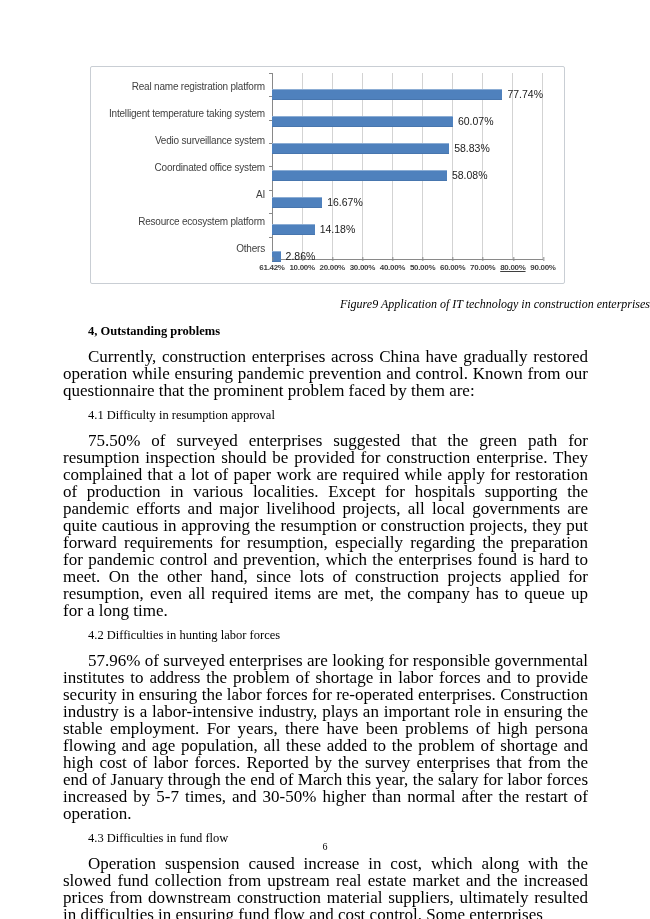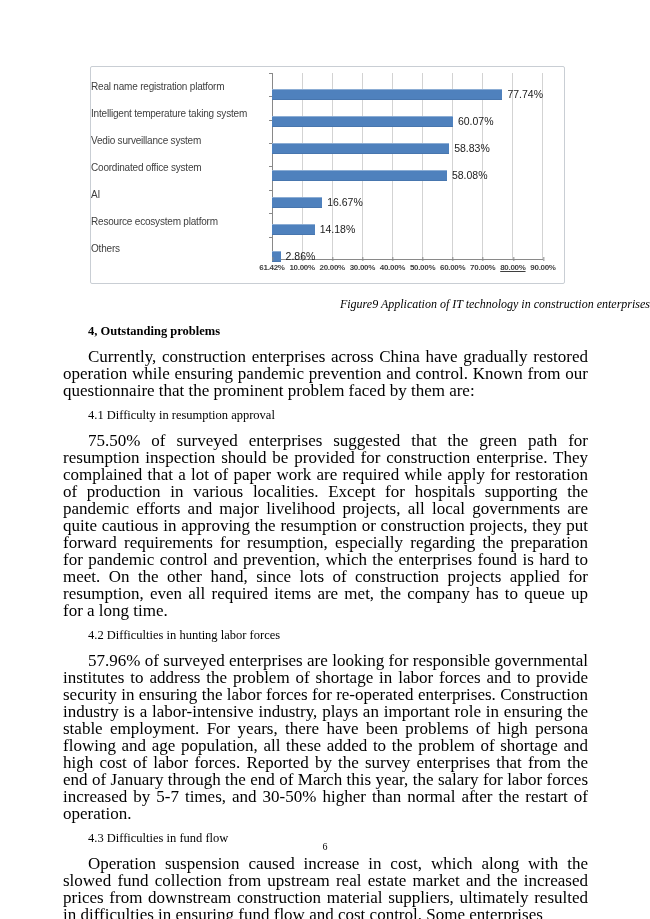--- a/index.html
+++ b/index.html
@@ -52,21 +52,21 @@
     display: flex;
     flex-direction: column;
   }
   .chart-row {
     flex: 1;
     display: grid;
     grid-template-columns: 181px 1fr;
     align-items: center;
   }
   .chart-cat-label {
-    text-align: left;
+    text-align: right;
     padding-right: 7px;
     font-size: 10px;
     letter-spacing: -0.2px;
     color: #3f3f3f;
     white-space: nowrap;
   }
   .chart-track {
     position: relative;
     height: 27px;
     display: flex;

